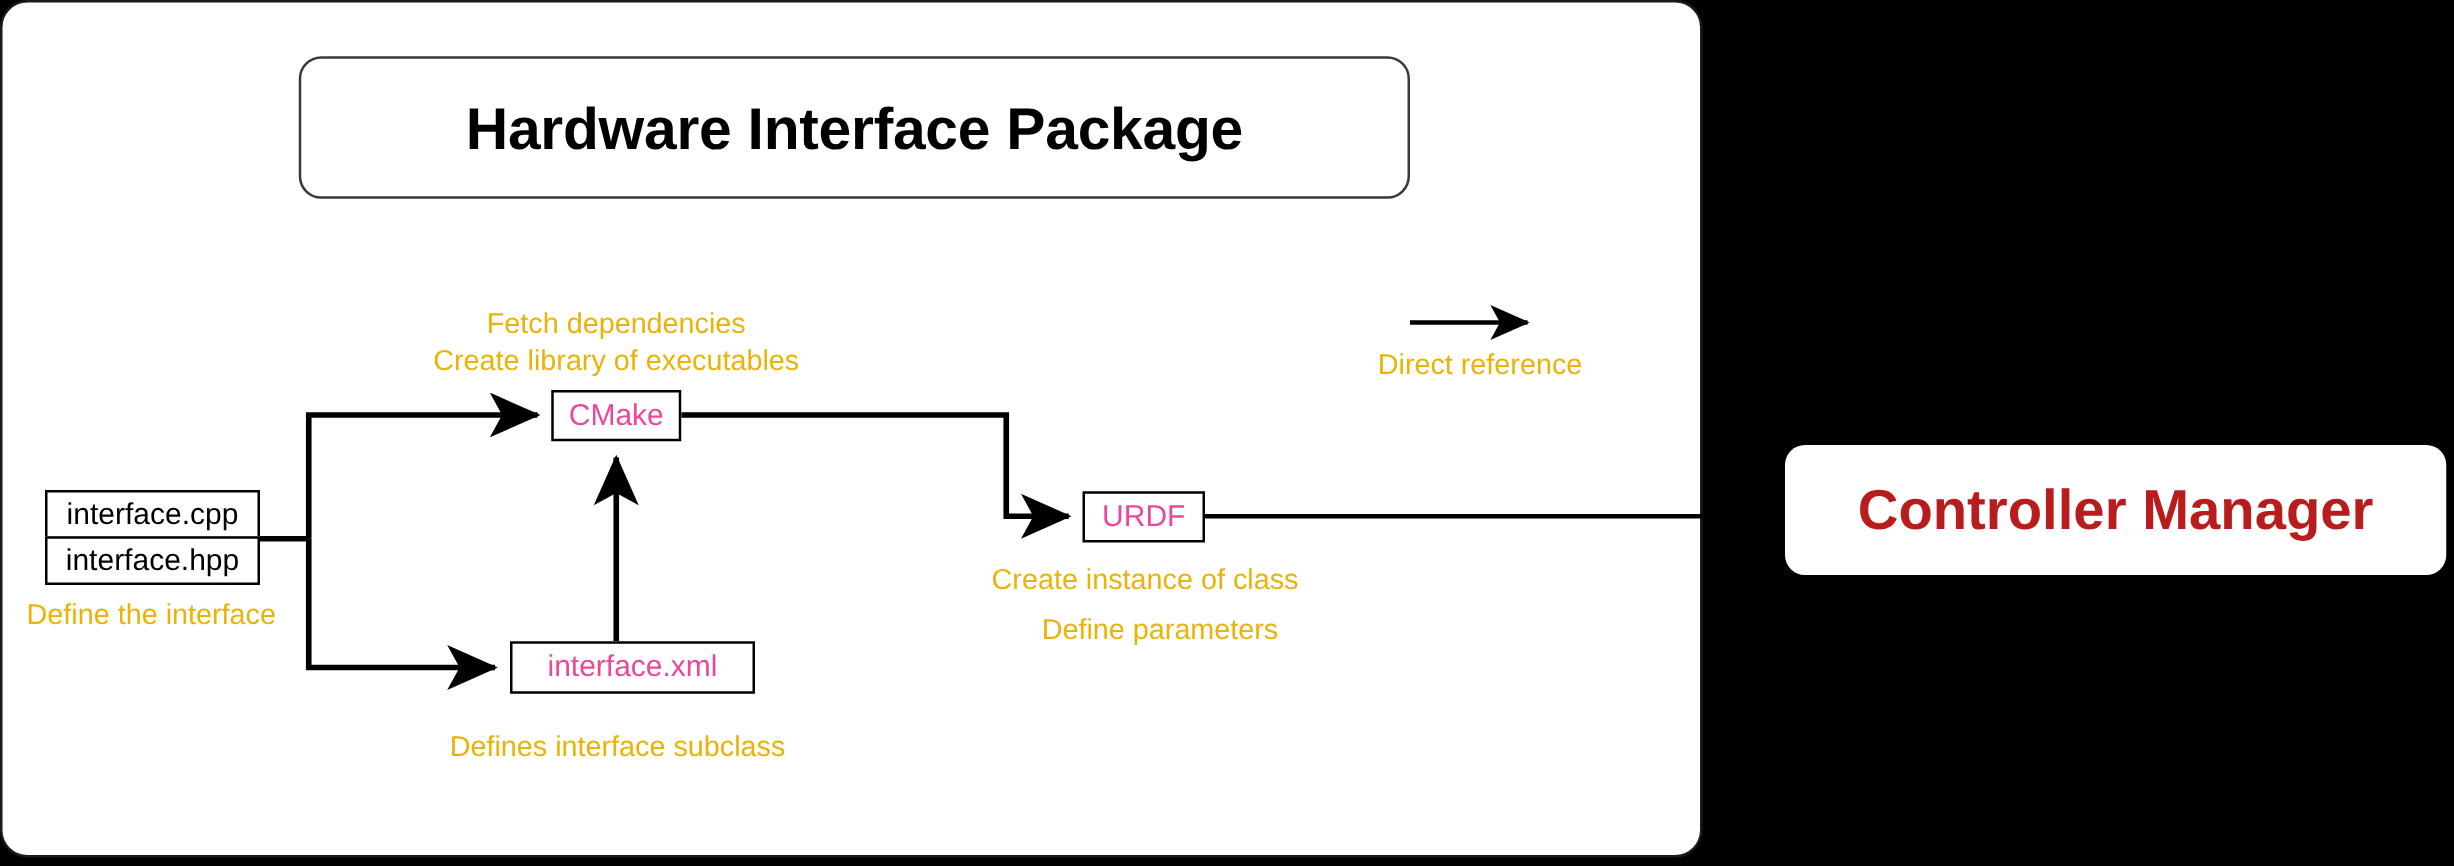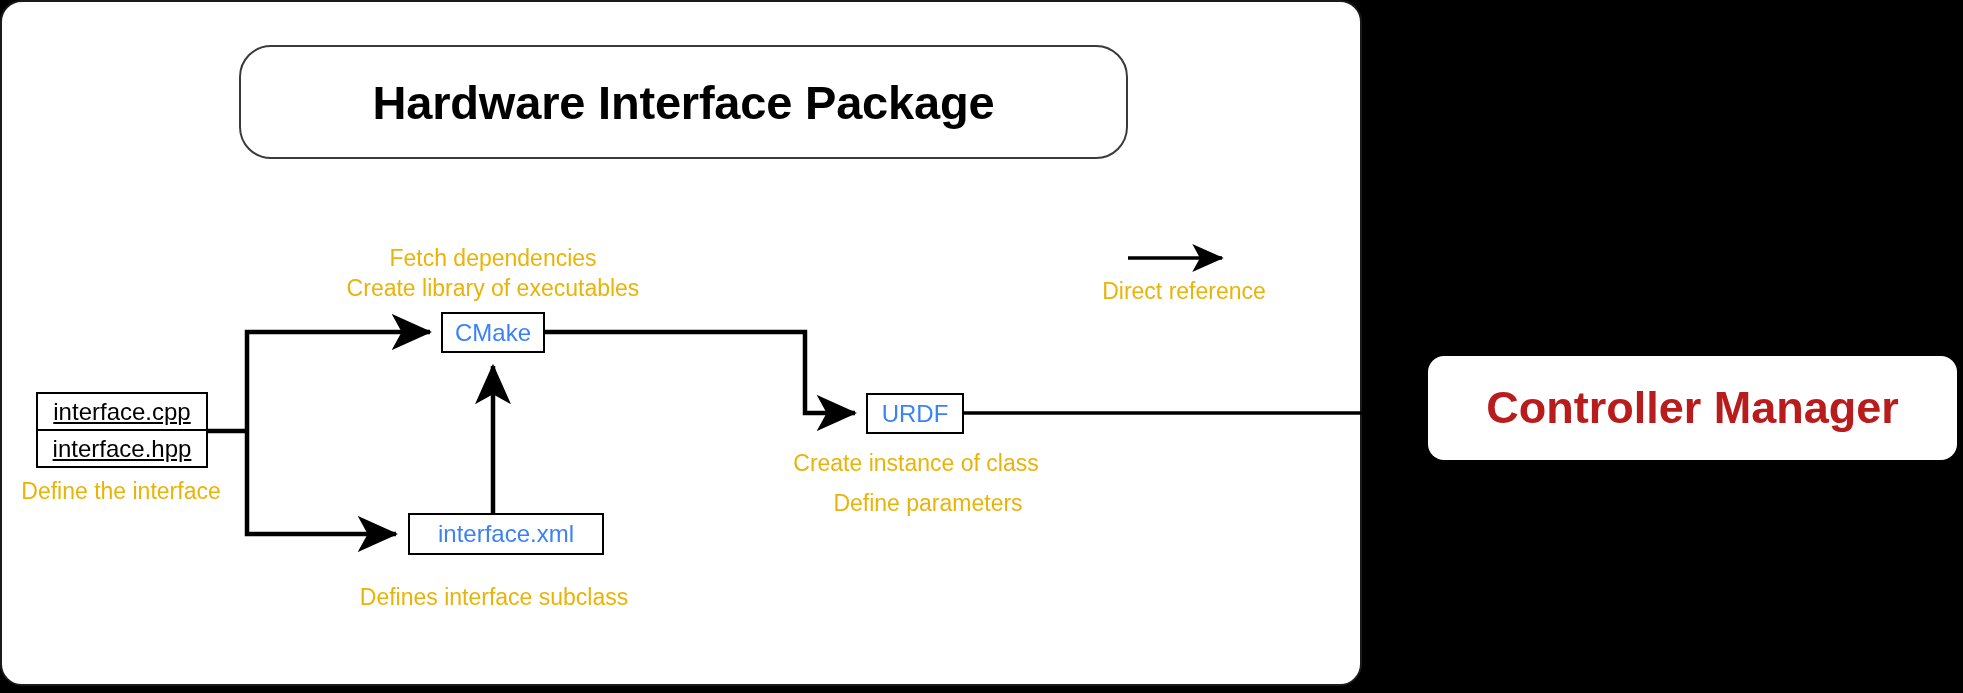--- a/index.html
+++ b/index.html
@@ -35,21 +35,21 @@
 
   
   #package-title-box {
     position: absolute;
     left: 239px;
     top: 45px;
     width: 889px;
     height: 114px;
     background: #ffffff;
     border: 2px solid #3a3a3a;
-    border-radius: 32px;
+    border-radius: 18px;
     box-sizing: border-box;
     display: flex;
     align-items: center;
     justify-content: center;
   }
   #package-title-box .title-text {
     font-size: 47px;
     font-weight: bold;
     color: #000000;
     letter-spacing: -0.2px;
@@ -59,21 +59,21 @@
   
   .node-box {
     position: absolute;
     background: #ffffff;
     border: 2px solid #000000;
     box-sizing: border-box;
     display: flex;
     align-items: center;
     justify-content: center;
     font-size: 24px;
-    color: #3b82f6;
+    color: #ec4899;
     white-space: nowrap;
     z-index: 5;
   }
 
   #box-cmake {
     left: 441px;
     top: 312px;
     width: 104px;
     height: 41px;
   }
@@ -91,21 +91,20 @@
   }
 
   
   #box-interface-files {
     position: absolute;
     left: 36px;
     top: 392px;
     width: 168px;
     height: 78px;
     z-index: 5;
-    text-decoration: underline;
   }
   #box-interface-files .stack-cell {
     position: relative;
     box-sizing: border-box;
     width: 172px;
     height: 39px;
     background: #ffffff;
     border: 2px solid #000000;
     display: flex;
     align-items: center;

